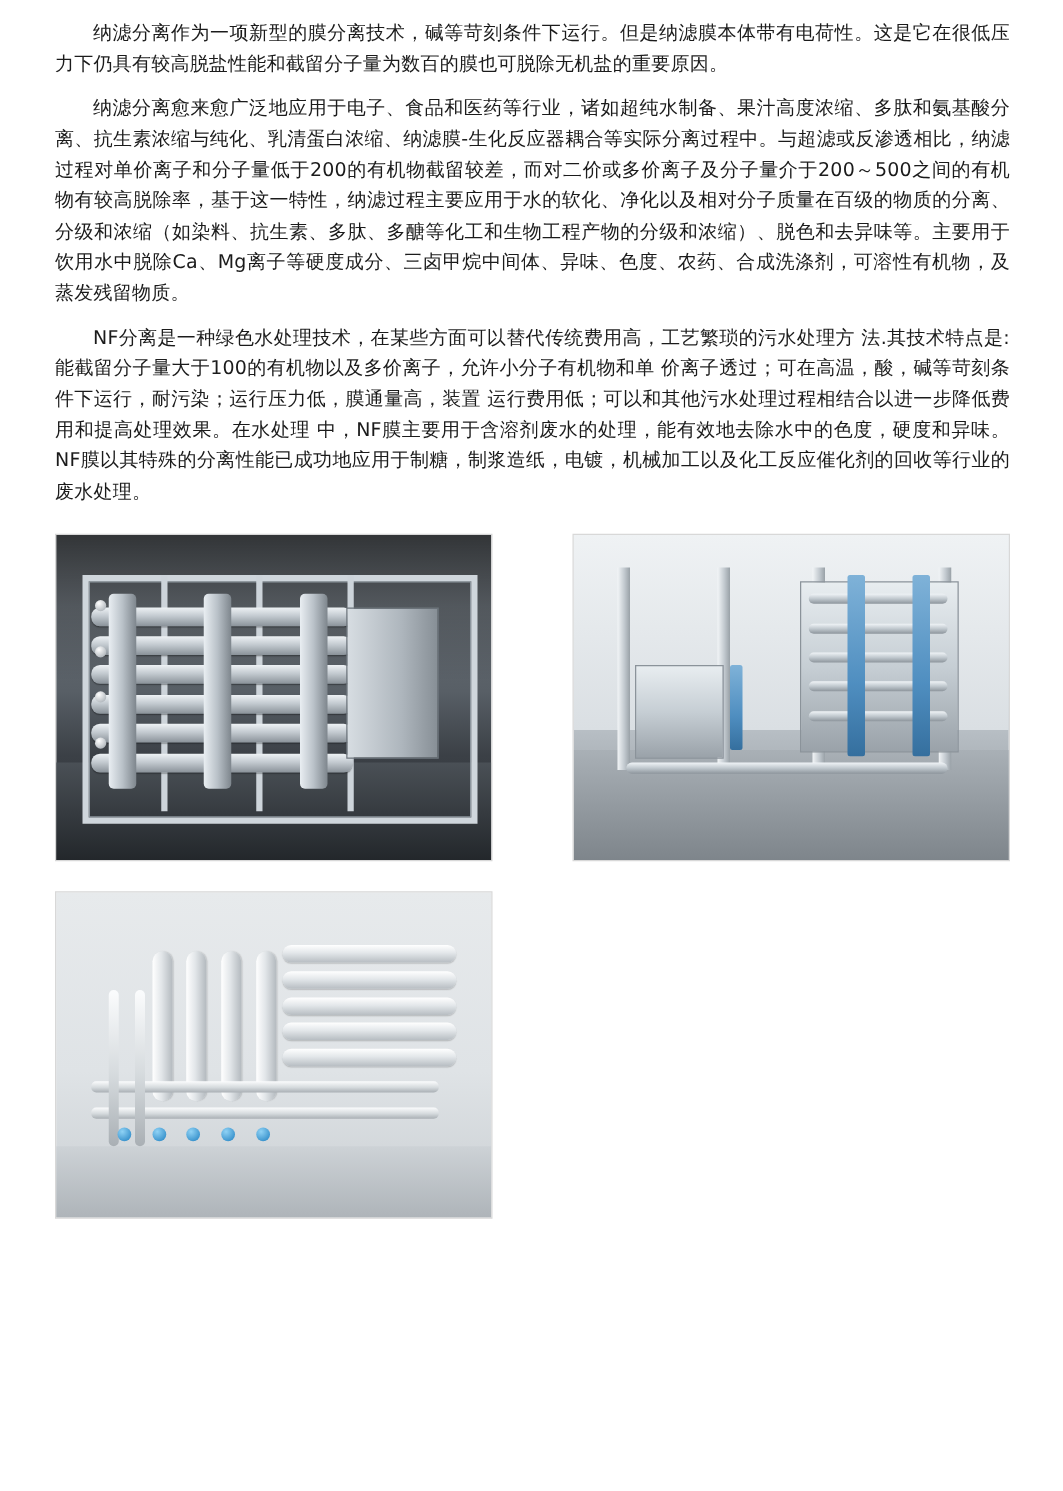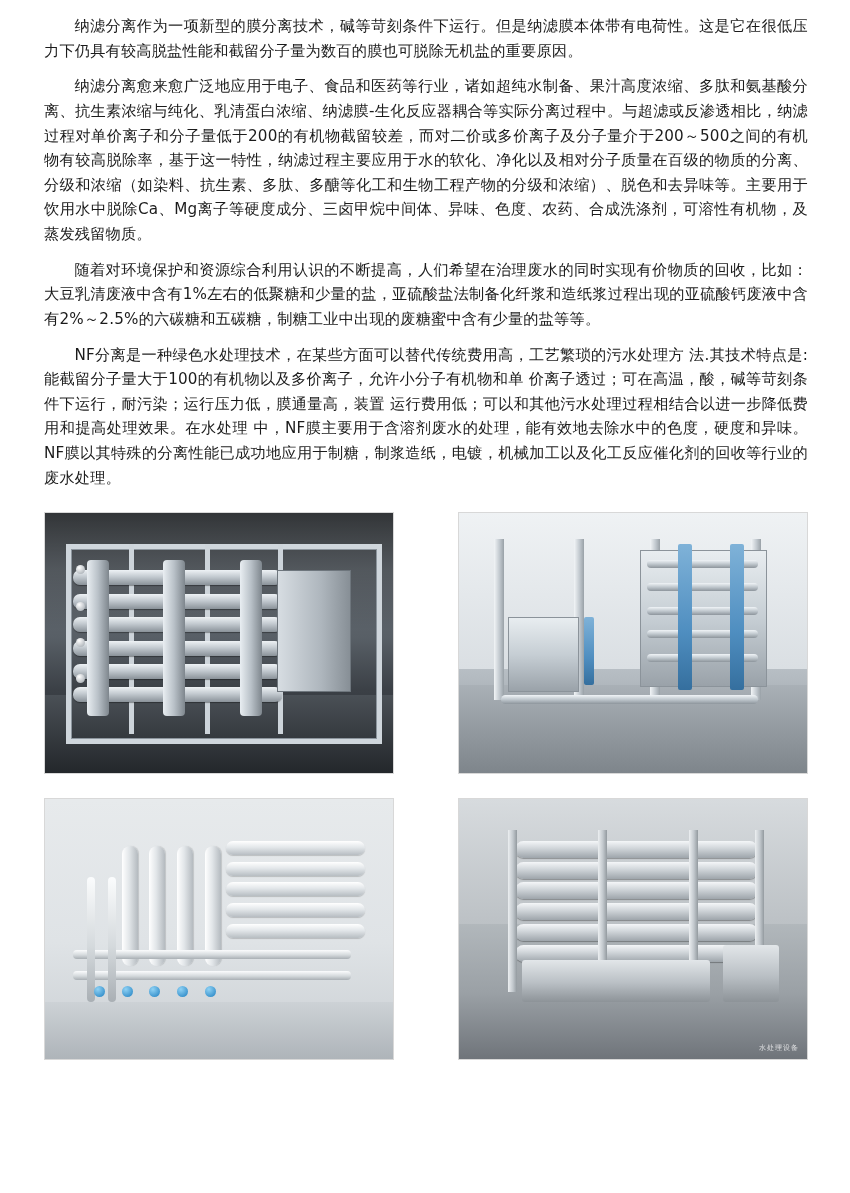--- a/index.html
+++ b/index.html
@@ -190,21 +190,20 @@
   }
 </style>
 </head>
 <body>
 
 <div class="page">
 
   <div class="article">
     <p class="para">纳滤分离作为一项新型的膜分离技术，碱等苛刻条件下运行。但是纳滤膜本体带有电荷性。这是它在很低压力下仍具有较高脱盐性能和截留分子量为数百的膜也可脱除无机盐的重要原因。</p>
     <p class="para">纳滤分离愈来愈广泛地应用于电子、食品和医药等行业，诸如超纯水制备、果汁高度浓缩、多肽和氨基酸分离、抗生素浓缩与纯化、乳清蛋白浓缩、纳滤膜-生化反应器耦合等实际分离过程中。与超滤或反渗透相比，纳滤过程对单价离子和分子量低于200的有机物截留较差，而对二价或多价离子及分子量介于200～500之间的有机物有较高脱除率，基于这一特性，纳滤过程主要应用于水的软化、净化以及相对分子质量在百级的物质的分离、分级和浓缩（如染料、抗生素、多肽、多醣等化工和生物工程产物的分级和浓缩）、脱色和去异味等。主要用于饮用水中脱除Ca、Mg离子等硬度成分、三卤甲烷中间体、异味、色度、农药、合成洗涤剂，可溶性有机物，及蒸发残留物质。</p>
-    <p class="para">随着对环境保护和资源综合利用认识的不断提高，人们希望在治理废水的同时实现有价物质的回收，比如：大豆乳清废液中含有1%左右的低聚糖和少量的盐，亚硫酸盐法制备化纤浆和造纸浆过程出现的亚硫酸钙废液中含有2%～2.5%的六碳糖和五碳糖，制糖工业中出现的废糖蜜中含有少量的盐等等。</p>
     <p class="para">NF分离是一种绿色水处理技术，在某些方面可以替代传统费用高，工艺繁琐的污水处理方 法.其技术特点是:能截留分子量大于100的有机物以及多价离子，允许小分子有机物和单 价离子透过；可在高温，酸，碱等苛刻条件下运行，耐污染；运行压力低，膜通量高，装置 运行费用低；可以和其他污水处理过程相结合以进一步降低费用和提高处理效果。在水处理 中，NF膜主要用于含溶剂废水的处理，能有效地去除水中的色度，硬度和异味。NF膜以其特殊的分离性能已成功地应用于制糖，制浆造纸，电镀，机械加工以及化工反应催化剂的回收等行业的废水处理。</p>
   </div>
 
   <div class="gallery">
 
     <div class="photo p1">
       <div class="floor"></div>
       <div class="frame"></div>
       <div class="vbar" style="left:24%;"></div>
       <div class="vbar" style="left:46%;"></div>
@@ -274,37 +273,15 @@
       <div class="ppipe" style="left:18%; top:30%; width:8px; height:48%;"></div>
 
       <div class="valve" style="left:14%; top:72%;"></div>
       <div class="valve" style="left:22%; top:72%;"></div>
       <div class="valve" style="left:30%; top:72%;"></div>
       <div class="valve" style="left:38%; top:72%;"></div>
       <div class="valve" style="left:46%; top:72%;"></div>
       <span></span>
     </div>
 
-    <div class="photo p4">
-      <div class="wall"></div>
-      <div class="floor"></div>
-
-      <div class="vessel" style="left:16%; top:16%; width:70%;"></div>
-      <div class="vessel" style="left:16%; top:24%; width:70%;"></div>
-      <div class="vessel" style="left:16%; top:32%; width:70%;"></div>
-      <div class="vessel" style="left:16%; top:40%; width:70%;"></div>
-      <div class="vessel" style="left:16%; top:48%; width:70%;"></div>
-      <div class="vessel" style="left:16%; top:56%; width:70%;"></div>
-
-      <div class="post" style="left:14%; top:12%; height:62%;"></div>
-      <div class="post" style="left:40%; top:12%; height:62%;"></div>
-      <div class="post" style="left:66%; top:12%; height:62%;"></div>
-      <div class="post" style="left:85%; top:12%; height:62%;"></div>
-
-      <div class="tank" style="left:18%; top:62%; width:54%; height:16%;"></div>
-      <div class="tank" style="left:76%; top:56%; width:16%; height:22%;"></div>
-
-      <div class="watermark">水处理设备</div>
-      <span></span>
-    </div>
 
   </div>
 </div>
 
 </body></html>

